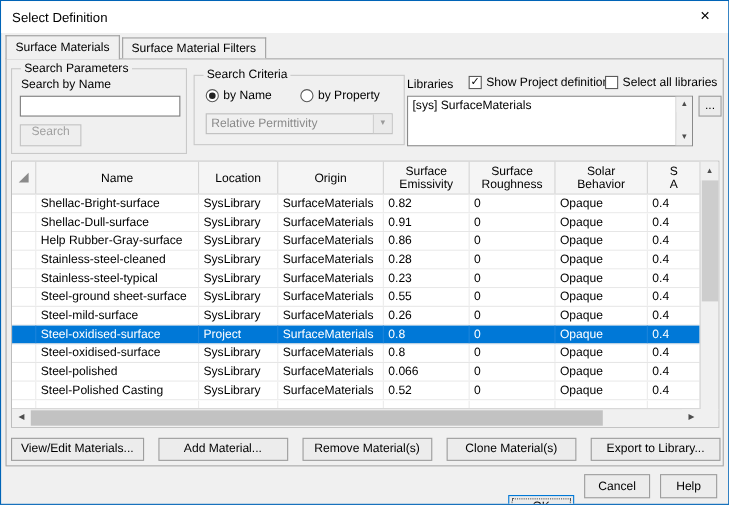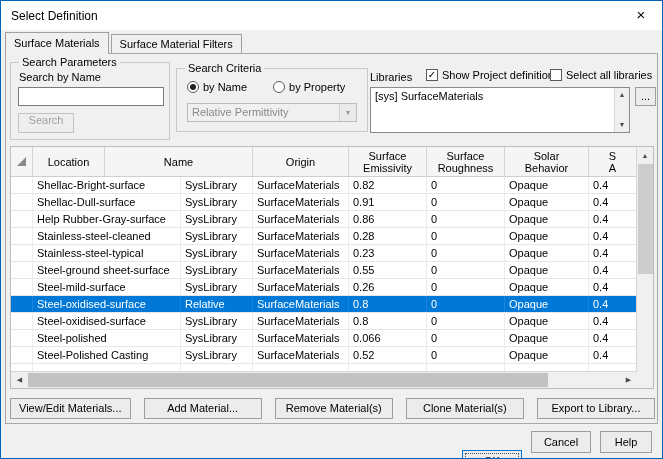--- a/index.html
+++ b/index.html
@@ -148,25 +148,25 @@
         <div class="sb-arrow" style="position:absolute;bottom:0;left:0;right:0;">▼</div>
       </div>
     </div>
     <div class="btn btn-browse">...</div>
 
     <div class="table">
       <div class="thead">
         <div class="hcell col0">
             <span class="sort-tri"></span>
           </div>
+        <div class="hcell col1">
+            <span>Name</span>
+          </div>
         <div class="hcell col2">
             <span>Location</span>
-          </div>
-        <div class="hcell col1">
-            <span>Name</span>
           </div>
         <div class="hcell col3">
             <span>Origin</span>
           </div>
         <div class="hcell col4">
           <span>Surface</span>
           <span>Emissivity</span>
         </div>
         <div class="hcell col5">
           <span>Surface</span>
@@ -249,21 +249,21 @@
             <div class="tcell col2">SysLibrary</div>
             <div class="tcell col3">SurfaceMaterials</div>
             <div class="tcell col4">0.26</div>
             <div class="tcell col5">0</div>
             <div class="tcell col6">Opaque</div>
             <div class="tcell col7">0.4</div>
           </div>
           <div class="trow selected">
             <div class="tcell col0"></div>
             <div class="tcell col1">Steel-oxidised-surface</div>
-            <div class="tcell col2">Relative</div>
+            <div class="tcell col2">Project</div>
             <div class="tcell col3">SurfaceMaterials</div>
             <div class="tcell col4">0.8</div>
             <div class="tcell col5">0</div>
             <div class="tcell col6">Opaque</div>
             <div class="tcell col7">0.4</div>
           </div>
           <div class="trow">
             <div class="tcell col0"></div>
             <div class="tcell col1">Steel-oxidised-surface</div>
             <div class="tcell col2">SysLibrary</div>

